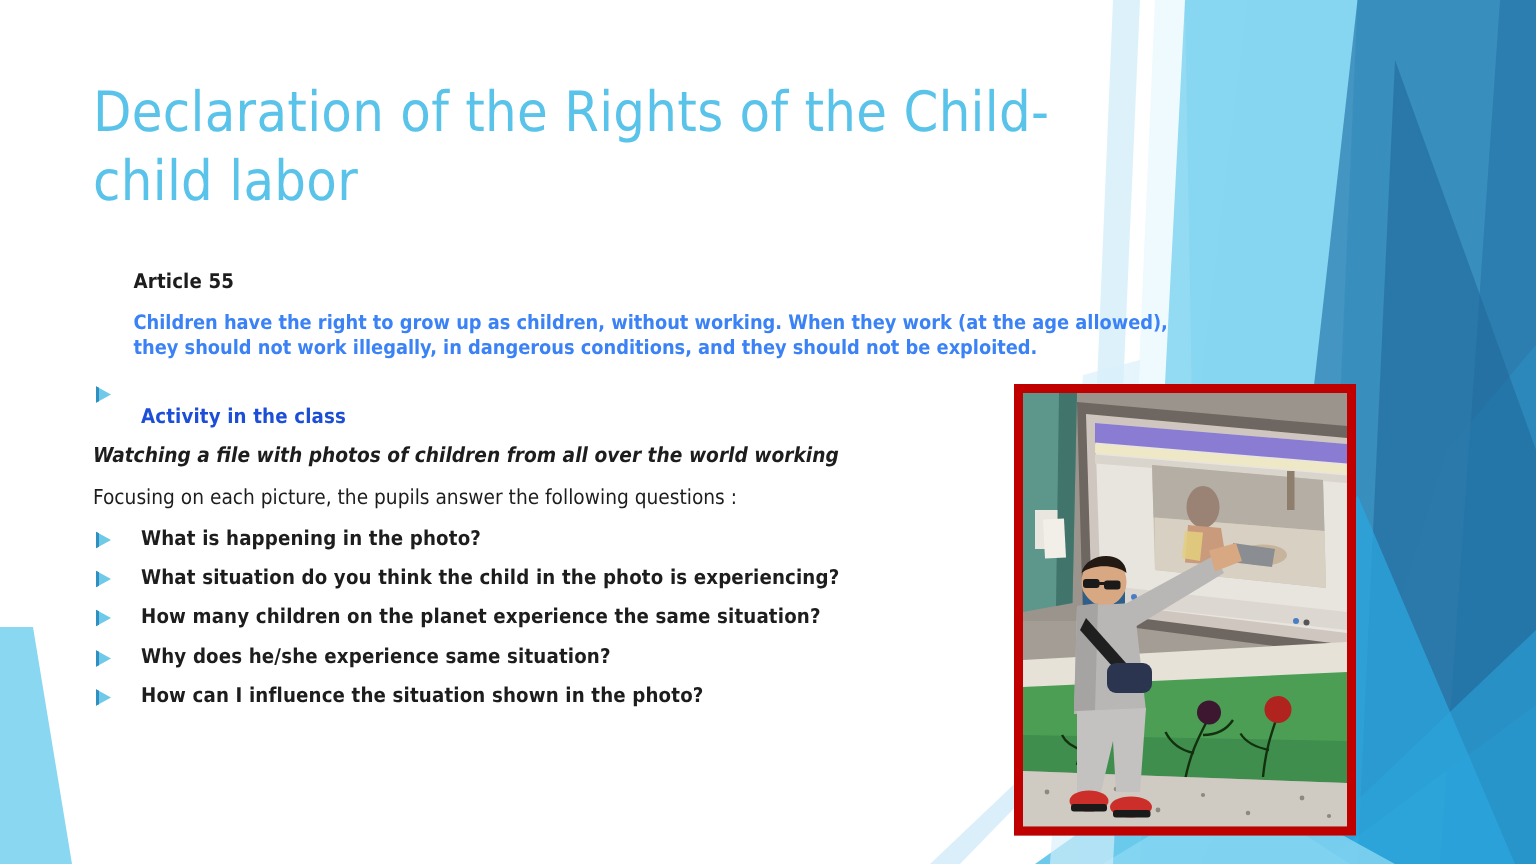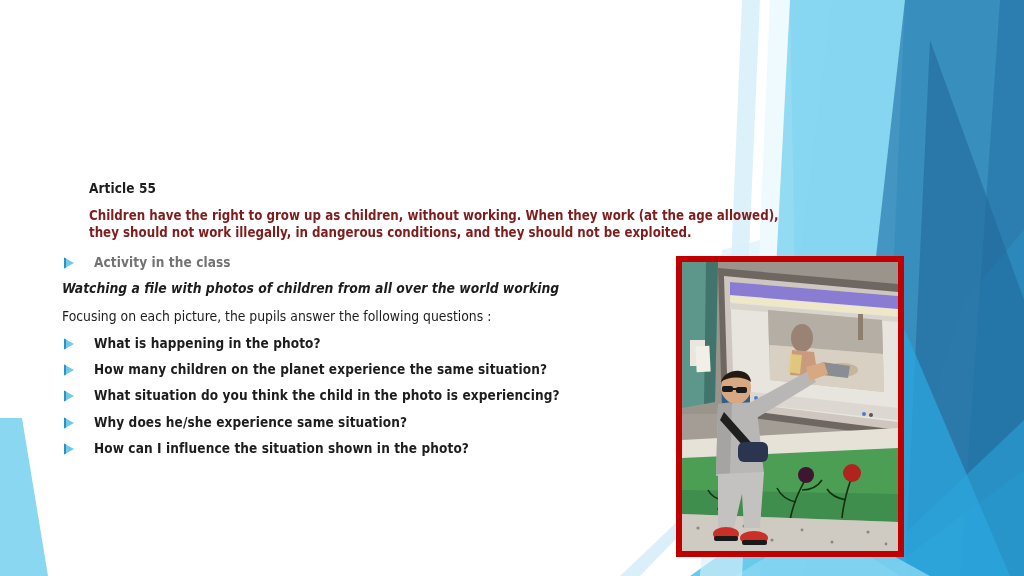--- a/index.html
+++ b/index.html
@@ -28,36 +28,36 @@
   #body-block{position:absolute;left:62px;top:180px;width:730px;}
 
   .art-head{
     margin:0 0 12px 27px;
     font-size:13.5px;font-weight:bold;color:#1d1d1d;
     font-family:"DejaVu Sans Condensed","DejaVu Sans","Liberation Sans",sans-serif;
     letter-spacing:.1px;
   }
   .art-body{
     margin:0 0 12px 27px;width:700px;
-    font-size:13.2px;font-weight:bold;color:#7f1d1d;line-height:1.28;
+    font-size:13.2px;font-weight:bold;color:#3b82f6;line-height:1.28;
     font-family:"DejaVu Sans Condensed","DejaVu Sans","Liberation Sans",sans-serif;
   }
 
   .row{display:flex;align-items:flex-start;margin:0 0 10px 0;}
   .bullet{
     flex:0 0 auto;width:32px;height:16px;position:relative;top:2px;
   }
   .bullet svg{display:block;}
 
   .row-text{
     font-size:13.5px;font-weight:bold;color:#1d1d1d;line-height:1.2;
     font-family:"DejaVu Sans Condensed","DejaVu Sans","Liberation Sans",sans-serif;
     letter-spacing:.1px;
   }
-  .accent-red{color:#737373;}
+  .accent-red{color:#1d4ed8;margin-top:16px;}
   .plain-line{
     margin:0 0 11px 0;
     font-size:13.8px;color:#1d1d1d;line-height:1.2;
     font-family:"DejaVu Sans Condensed","DejaVu Sans","Liberation Sans",sans-serif;
   }
   .plain-line.ital{font-style:italic;font-weight:bold;}
 
   
   #photo-frame{
     position:absolute;left:676px;top:256px;width:228px;height:301px;
@@ -97,20 +97,21 @@
 
     <polygon points="722,250 760,240 742,576 700,576" fill="#d9effb" opacity="0.65"></polygon>
 
     <polygon points="620,576 700,500 706,508 640,576" fill="#cfe9f8" opacity="0.75"></polygon>
 
     <polygon points="0,418 22,418 48,576 0,576" fill="#8ad7f2"></polygon>
 
     <polygon points="0,0 742,0 716,576 52,576 28,420 0,415 0,0" fill="#ffffff" opacity="0.0"></polygon>
   </svg>
 
+  <div id="title">Declaration of the Rights of the Child- child labor</div>
 
   <div id="body-block">
 
     <div class="art-head">Article 55</div>
     <div class="art-body">Children have the right to grow up as children, without working. When they work (at the age allowed), they should not work illegally, in dangerous conditions, and they should not be exploited.</div>
 
     <div class="row">
       <span class="bullet">
         <svg width="14" height="14" viewBox="0 0 14 14" aria-hidden="true">
           <polygon points="2,1.5 2,12.5 12,7" fill="#6fc9e8"></polygon>
@@ -134,31 +135,31 @@
       <span class="row-text">What is happening in the photo?</span>
     </div>
 
     <div class="row">
       <span class="bullet">
         <svg width="14" height="14" viewBox="0 0 14 14" aria-hidden="true">
           <polygon points="2,1.5 2,12.5 12,7" fill="#6fc9e8"></polygon>
           <polygon points="2,1.5 2,12.5 4,11.5 4,2.5" fill="#2f8fc0"></polygon>
         </svg>
       </span>
+      <span class="row-text">What situation do you think the child in the photo is experiencing?</span>
+    </div>
+
+    <div class="row">
+      <span class="bullet">
+        <svg width="14" height="14" viewBox="0 0 14 14" aria-hidden="true">
+          <polygon points="2,1.5 2,12.5 12,7" fill="#6fc9e8"></polygon>
+          <polygon points="2,1.5 2,12.5 4,11.5 4,2.5" fill="#2f8fc0"></polygon>
+        </svg>
+      </span>
       <span class="row-text">How many children on the planet experience the same situation?</span>
-    </div>
-
-    <div class="row">
-      <span class="bullet">
-        <svg width="14" height="14" viewBox="0 0 14 14" aria-hidden="true">
-          <polygon points="2,1.5 2,12.5 12,7" fill="#6fc9e8"></polygon>
-          <polygon points="2,1.5 2,12.5 4,11.5 4,2.5" fill="#2f8fc0"></polygon>
-        </svg>
-      </span>
-      <span class="row-text">What situation do you think the child in the photo is experiencing?</span>
     </div>
 
     <div class="row">
       <span class="bullet">
         <svg width="14" height="14" viewBox="0 0 14 14" aria-hidden="true">
           <polygon points="2,1.5 2,12.5 12,7" fill="#6fc9e8"></polygon>
           <polygon points="2,1.5 2,12.5 4,11.5 4,2.5" fill="#2f8fc0"></polygon>
         </svg>
       </span>
       <span class="row-text">Why does he/she experience same situation?</span>

